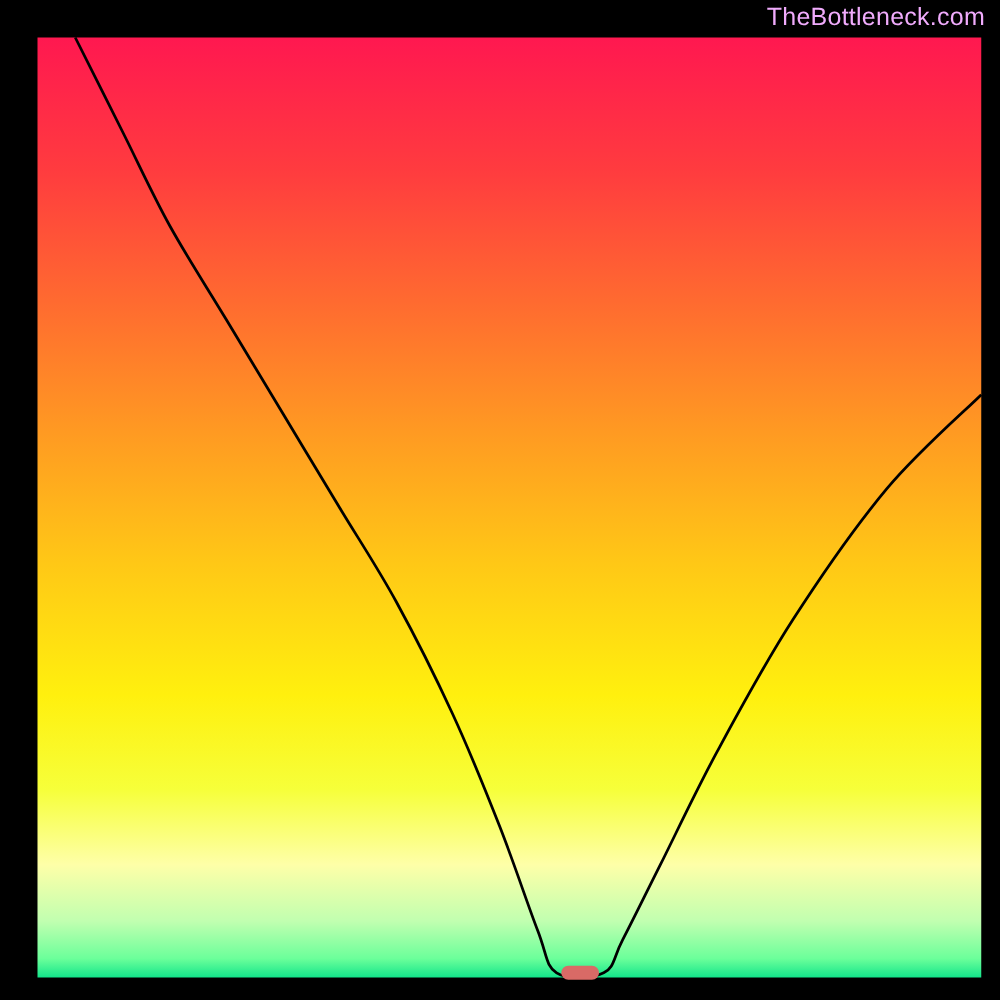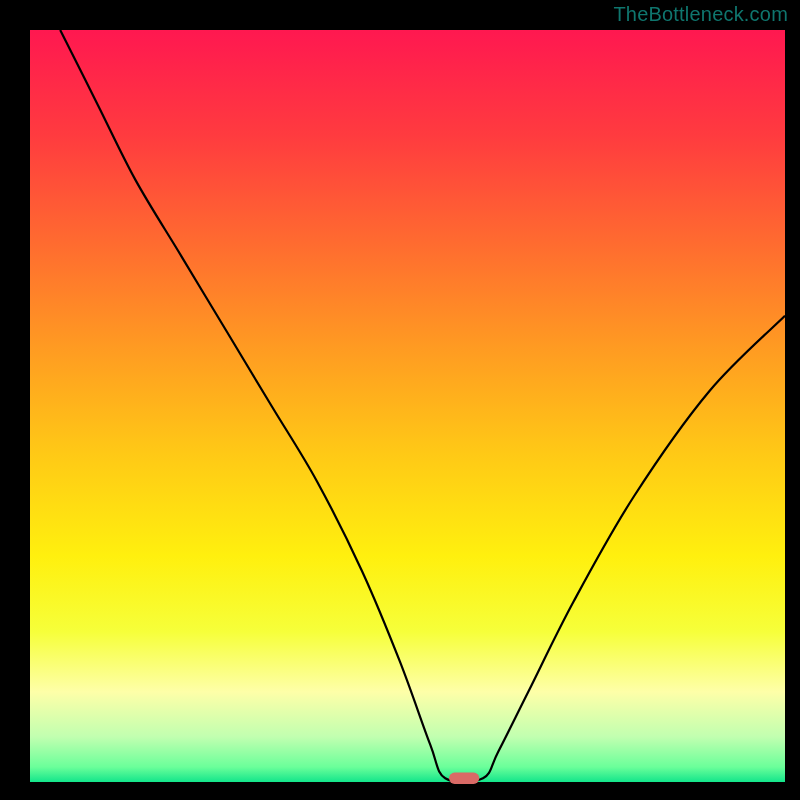--- a/index.html
+++ b/index.html
@@ -14,21 +14,21 @@
   .frame {
     position: relative;
     width: 800px;
     height: 800px;
     background: #000;
   }
   .watermark {
     position: absolute;
     top: 3px;
     right: 12px;
-    color: #0f766e;
+    color: #f0abfc;
     font-size: 20px;
     font-weight: 500;
     z-index: 10;
     letter-spacing: 0.2px;
   }
   svg {
     position: absolute;
     top: 0;
     left: 0;
   }

